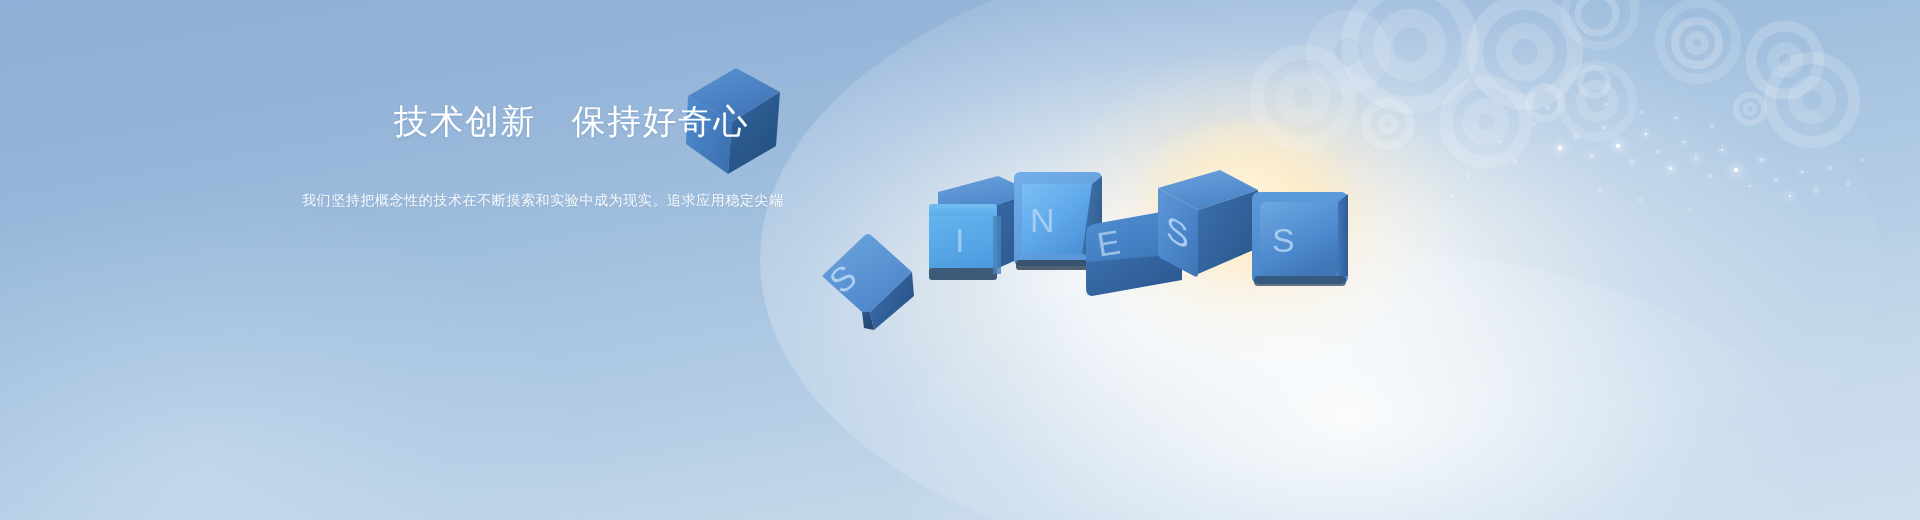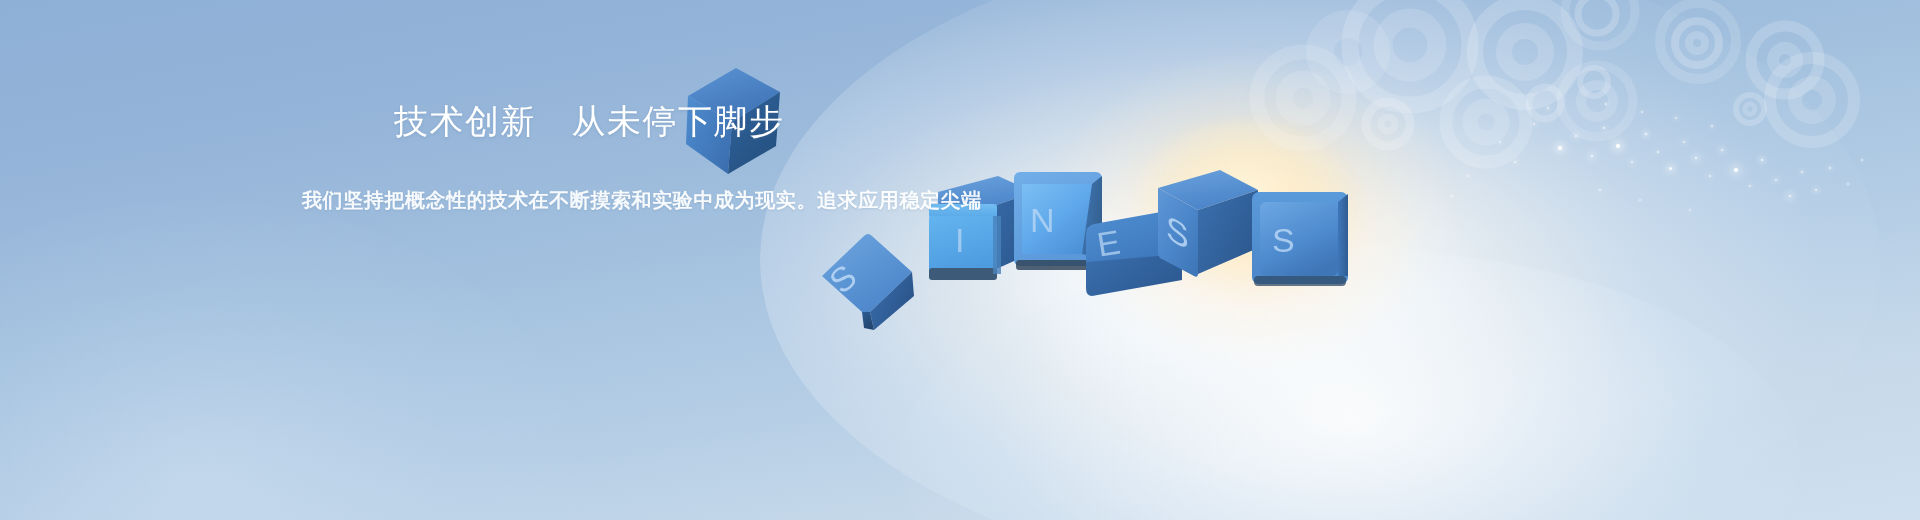--- a/index.html
+++ b/index.html
@@ -87,25 +87,25 @@
     line-height:1.25;
     color:#ffffff;
     letter-spacing:1.5px;
     font-weight:400;
     white-space:pre;
     text-shadow:0 1px 3px rgba(90,125,165,0.30);
     margin-left:92px;
   }
   #subcopy {
     margin-top:42px;
-    font-size:20px;
+    font-size:14px;
     line-height:31px;
     color:rgba(255,255,255,0.93);
     letter-spacing:0.6px;
-    font-weight:700;
+    font-weight:400;
     text-shadow:0 1px 2px rgba(95,130,170,0.22);
     width:560px;
   }
   #subcopy .ln { display:block; white-space:nowrap; }
 
   
   #keys { position:absolute; left:0; top:0; width:1920px; height:520px; }
   .key { position:absolute; }
   .key svg { display:block; overflow:visible; }
   .keylabel {
@@ -375,19 +375,19 @@
         <rect x="2" y="2" width="96" height="92" rx="7" fill="url(#gR1)"></rect>
         <rect x="10" y="12" width="78" height="74" rx="6" fill="url(#gR2)"></rect>
         <polygon points="88,12 98,4 98,86 88,86" fill="url(#gR3)"></polygon>
         <rect x="4" y="86" width="92" height="10" rx="4" fill="#2f4a66" opacity="0.75"></rect>
         <text class="keylabel" x="22" y="62" opacity="0.8">S</text>
       </svg>
     </div>
   </div>
 
   <div id="copy">
-    <div id="headline">技术创新　从未停下脚步</div>
+    <div id="headline">技术创新　保持好奇心</div>
     <div id="subcopy">
       <span class="ln">我们坚持把概念性的技术在不断摸索和实验中成为现实。追求应用稳定尖端</span>
     </div>
   </div>
 
 </div>
 
 </body></html>

